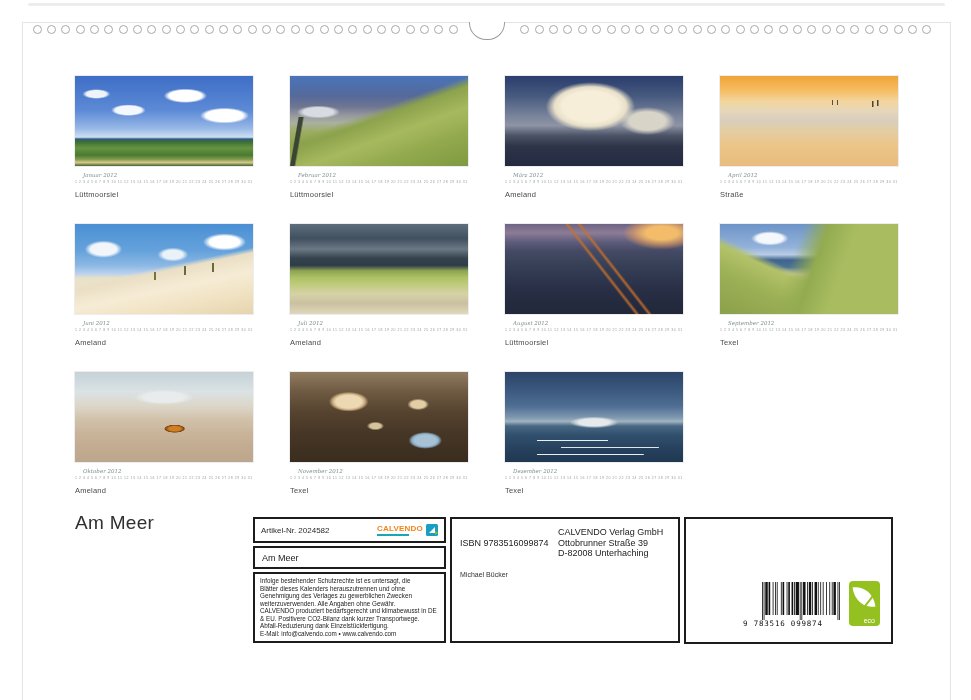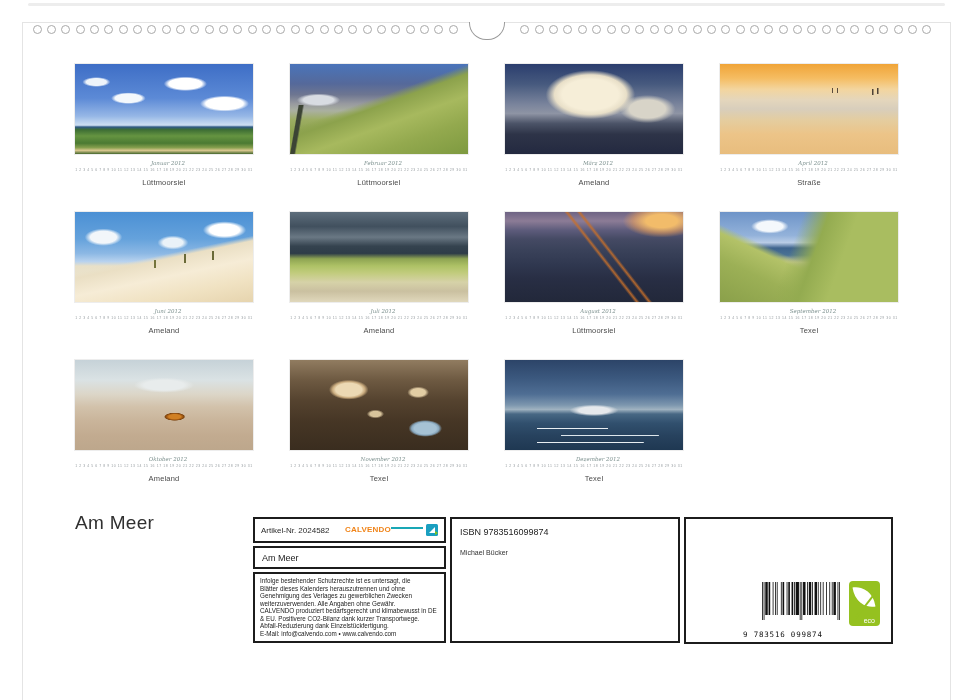--- a/index.html
+++ b/index.html
@@ -8,45 +8,45 @@
     background:#ffffff;
     font-family:"Liberation Sans", sans-serif;
     color:#1a1a1a;
   }
   .pages-edge{position:absolute;left:28px;top:3px;width:917px;height:3px;background:#ededed;border-radius:2px;}
   .sheet{position:absolute;left:22px;top:22px;width:927px;height:800px;background:#fff;border:1px solid #e4e4e4;border-bottom:none;}
   
   .hole{position:absolute;width:7px;height:7px;border:1px solid #a9a9a9;border-radius:50%;background:#fff;}
   .hanger{position:absolute;left:469px;top:22px;width:34px;height:17px;border:1px solid #9a9a9a;border-top:none;border-radius:0 0 17px 17px;background:#fff;}
   
-  .grid{position:absolute;left:75px;top:64px;display:grid;grid-template-columns:repeat(4,178px);column-gap:37px;row-gap:22px;text-align:center;}
+  .grid{position:absolute;left:75px;top:76px;display:grid;grid-template-columns:repeat(4,178px);column-gap:37px;row-gap:22px;}
   .cell{width:178px;height:126px;}
   .photo{width:178px;height:90px;box-shadow:0 0 0 1px rgba(0,0,0,0.07);background:#cfd8e2;}
   .month-script{margin:6px 0 0 8px;font-family:"DejaVu Serif", serif;font-style:italic;font-size:5.5px;color:#7d918f;line-height:6px;}
   .days{margin-top:2px;height:5px;font-size:3.5px;letter-spacing:0.55px;color:#9aa0a4;white-space:nowrap;overflow:hidden;}
   .loc{margin-top:5px;font-size:7.5px;color:#4a4a4a;letter-spacing:0.2px;}
   
   .page-title{position:absolute;left:75px;top:512px;font-size:19px;color:#303030;letter-spacing:0.3px;}
   .box{position:absolute;border:2px solid #1c1c1c;background:#fff;box-sizing:border-box;}
   .article-box{left:253px;top:517px;width:193px;height:26px;display:flex;justify-content:space-between;align-items:center;padding:0 6px;}
   .article-label{font-size:8px;color:#2a2a2a;}
   .cv-logo{display:flex;align-items:center;gap:3px;}
-  .cv-wordmark{display:flex;flex-direction:row;align-items:flex-start;}
+  .cv-wordmark{display:flex;flex-direction:column;align-items:flex-start;}
   .cv-text{font-size:8px;font-weight:bold;color:#f08419;line-height:8px;letter-spacing:0.2px;}
   .cv-tagline{width:32px;height:2px;background:#19a7b5;margin-top:1px;}
   .title-box{left:253px;top:546px;width:193px;height:23px;display:flex;align-items:center;padding:0 7px;font-size:9px;color:#222;}
   .legal-box{left:253px;top:572px;width:193px;height:71px;padding:3px 5px;font-size:6.3px;line-height:7.5px;color:#222;white-space:pre-line;overflow:hidden;}
   .publisher-box{left:450px;top:517px;width:230px;height:126px;padding:8px 8px;}
   .isbn-row{display:flex;align-items:center;}
   .isbn{width:98px;font-size:9px;color:#222;}
   .pub-address{font-size:9px;line-height:10.5px;white-space:pre-line;color:#222;}
   .author{margin-top:12px;font-size:7px;color:#333;}
   .barcode-box{left:684px;top:517px;width:209px;height:127px;}
   .barcode-svg{position:absolute;left:76px;top:63px;}
-  .barcode-digits{position:absolute;left:57px;top:111px;width:112px;font-size:7.5px;letter-spacing:0.8px;font-family:"DejaVu Sans Mono", monospace;color:#111;}
+  .barcode-digits{position:absolute;left:57px;top:100px;width:112px;font-size:7.5px;letter-spacing:0.8px;font-family:"DejaVu Sans Mono", monospace;color:#111;}
   .eco{position:absolute;left:163px;top:62px;width:31px;height:45px;background:#95c120;border-radius:4px;overflow:hidden;}
   .eco .leaf{position:absolute;left:5px;top:5px;width:20px;height:22px;background:#fff;border-radius:0 95% 0 95%;transform:rotate(-8deg);}
   .eco .stem{position:absolute;left:1px;top:24px;width:30px;height:1.6px;background:#95c120;transform:rotate(-52deg);}
   .eco .eco-label{position:absolute;bottom:1px;right:5px;font-size:7px;color:#fff;line-height:8px;}
 </style>
 </head>
 <body>
 
 <div class="pages-edge"></div>
 <div class="sheet"></div>
@@ -219,20 +219,23 @@
 Genehmigung des Verlages zu gewerblichen Zwecken
 weiterzuverwenden. Alle Angaben ohne Gewähr.
 CALVENDO produziert bedarfsgerecht und klimabewusst in DE
 &amp; EU. Positivere CO2-Bilanz dank kurzer Transportwege.
 Abfall-Reduzierung dank Einzelstückfertigung.
 E-Mail: info@calvendo.com • www.calvendo.com</div>
 
 <div class="box publisher-box">
   <div class="isbn-row">
     <span class="isbn">ISBN 9783516099874</span>
+    <span class="pub-address">CALVENDO Verlag GmbH
+Ottobrunner Straße 39
+D-82008 Unterhaching</span>
   </div>
   <div class="author">Michael Bücker</div>
 </div>
 
 <div class="box barcode-box">
   <svg class="barcode-svg" id="barcode-svg" width="78" height="38">
       <rect x="0.00" y="0" width="0.82" height="38" fill="#111"></rect>
       <rect x="1.64" y="0" width="0.82" height="38" fill="#111"></rect>
       <rect x="3.28" y="0" width="2.46" height="33" fill="#111"></rect>
       <rect x="6.57" y="0" width="1.64" height="33" fill="#111"></rect>

